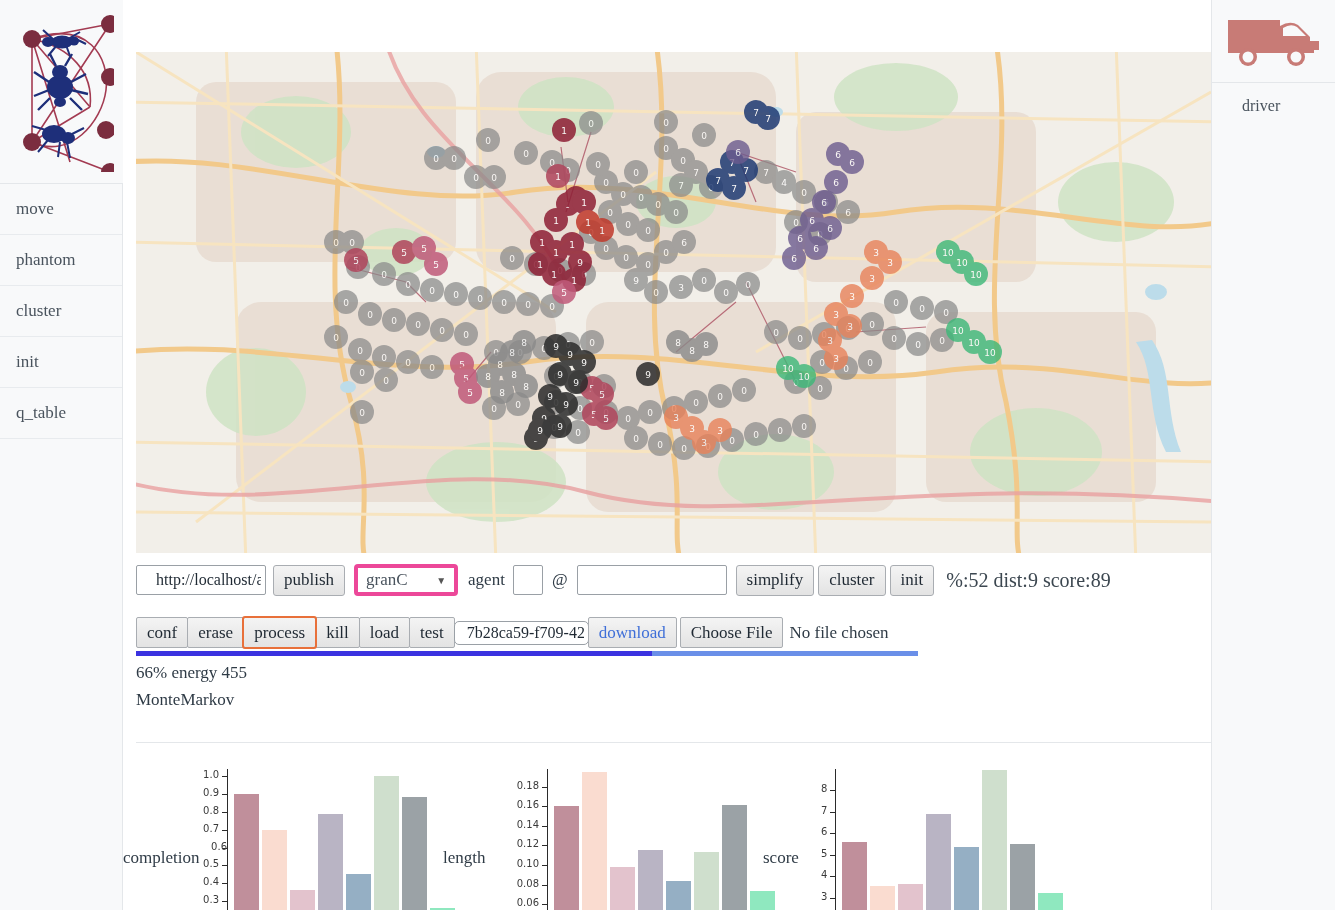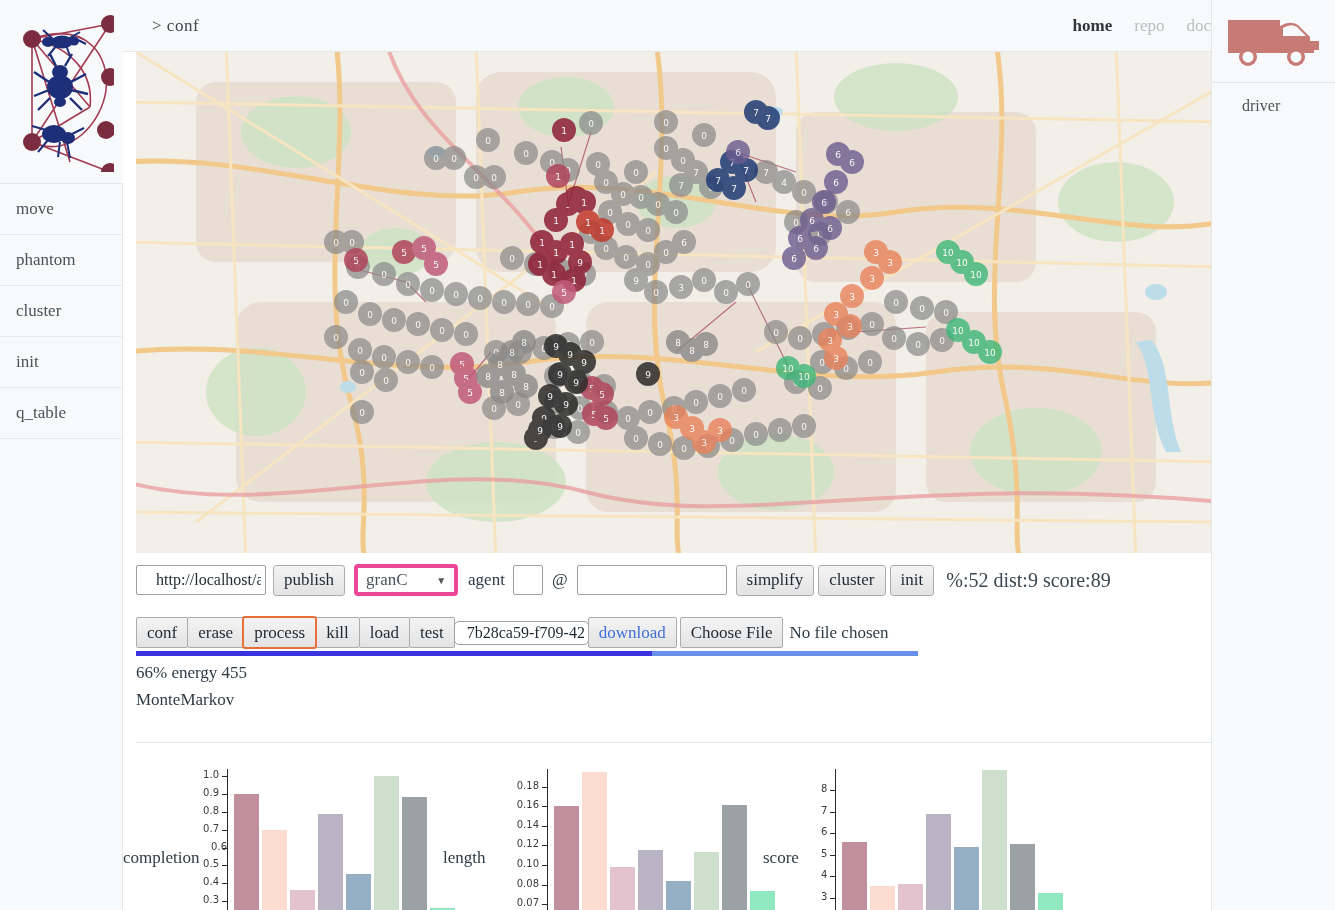--- a/index.html
+++ b/index.html
@@ -267,28 +267,20 @@
       <span>cluster</span>
     </div>
     <div class="nav-item">
       <span>init</span>
     </div>
     <div class="nav-item">
       <span>q_table</span>
     </div>
   </div>
 
-  <div id="header">
-    <div id="breadcrumb">&gt; conf</div>
-    <div id="header-nav">
-      <span class="hdr-link active">home</span>
-      <span class="hdr-link">repo</span>
-      <span class="hdr-link">doc</span>
-    </div>
-  </div>
 
   <div id="right-panel">
     <div id="driver-icon-box">
       <svg width="100" height="58" viewBox="0 0 100 58">
         <path d="M4 8 h52 v28 h-52 z" fill="#c87b76"></path>
         <path d="M56 14 q10 -6 18 -1 l12 12 v11 h-30 z" fill="#c87b76"></path>
         <path d="M59 16 q8 -5 14 -1 l9 9 h-23 z" fill="#f8f9fa"></path>
         <rect x="86" y="29" width="9" height="9" fill="#c87b76"></rect>
         <rect x="4" y="36" width="86" height="5" fill="#c87b76"></rect>
         <circle cx="24" cy="45" r="9" fill="#c87b76"></circle>
@@ -878,21 +870,21 @@
             <div class="tick-label" style="left: 0px; width: 28px; top: 40.2549px;">0.16</div>
             <div class="tick-mark" style="left: 31px; top: 66.8627px;"></div>
             <div class="tick-label" style="left: 0px; width: 28px; top: 59.8627px;">0.14</div>
             <div class="tick-mark" style="left: 31px; top: 86.4706px;"></div>
             <div class="tick-label" style="left: 0px; width: 28px; top: 79.4706px;">0.12</div>
             <div class="tick-mark" style="left: 31px; top: 106.078px;"></div>
             <div class="tick-label" style="left: 0px; width: 28px; top: 99.0784px;">0.10</div>
             <div class="tick-mark" style="left: 31px; top: 125.686px;"></div>
             <div class="tick-label" style="left: 0px; width: 28px; top: 118.686px;">0.08</div>
             <div class="tick-mark" style="left: 31px; top: 145.294px;"></div>
-            <div class="tick-label" style="left: 0px; width: 28px; top: 138.294px;">0.07</div>
+            <div class="tick-label" style="left: 0px; width: 28px; top: 138.294px;">0.06</div>
             <div style="position: absolute; left: 43px; top: 47.2549px; width: 25px; height: 112.745px; background: rgb(192, 143, 155);"></div>
             <div style="position: absolute; left: 71px; top: 12.9412px; width: 25px; height: 147.059px; background: rgb(250, 220, 208);"></div>
             <div style="position: absolute; left: 99px; top: 108.039px; width: 25px; height: 51.9608px; background: rgb(227, 195, 205);"></div>
             <div style="position: absolute; left: 127px; top: 91.3725px; width: 25px; height: 68.6275px; background: rgb(185, 180, 196);"></div>
             <div style="position: absolute; left: 155px; top: 121.765px; width: 25px; height: 38.2353px; background: rgb(149, 175, 196);"></div>
             <div style="position: absolute; left: 183px; top: 93.3333px; width: 25px; height: 66.6667px; background: rgb(207, 223, 205);"></div>
             <div style="position: absolute; left: 211px; top: 46.2745px; width: 25px; height: 113.725px; background: rgb(155, 162, 166);"></div>
             <div style="position: absolute; left: 239px; top: 131.569px; width: 25px; height: 28.4314px; background: rgb(143, 232, 191);"></div>
           </div>
       </div>

